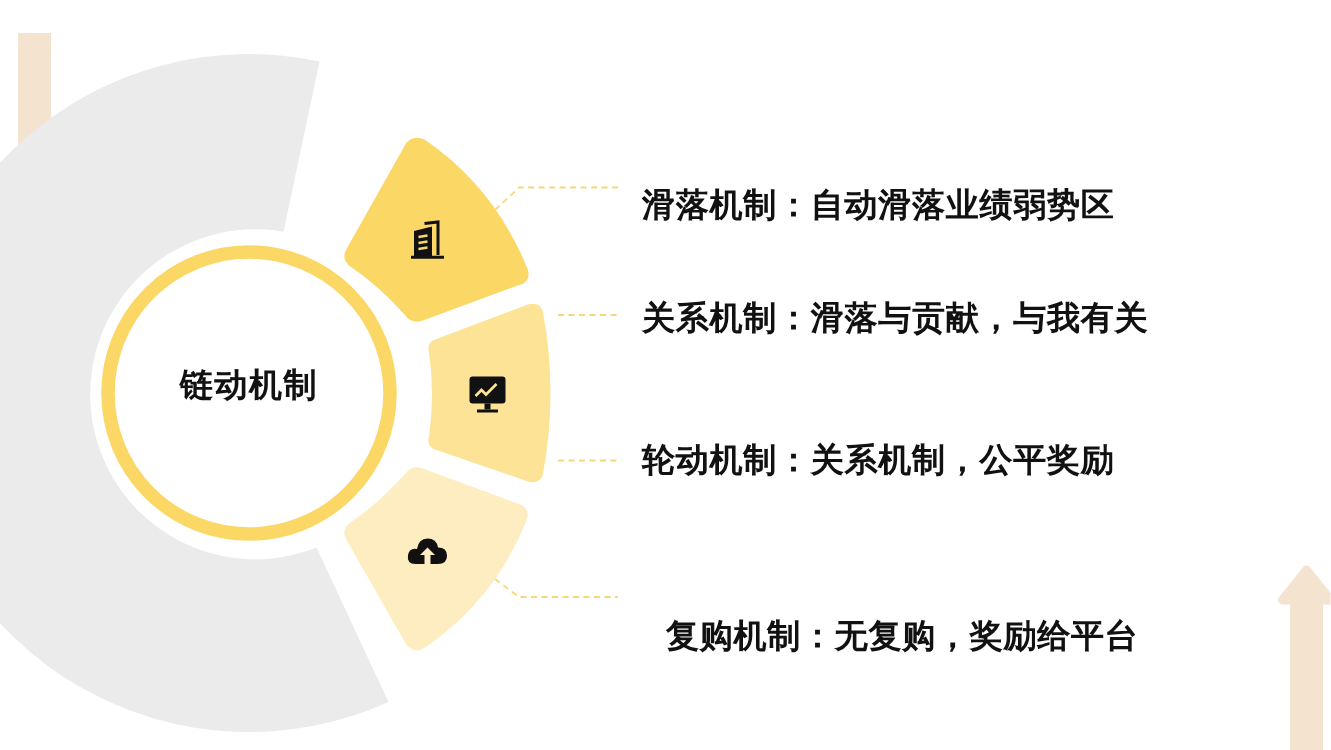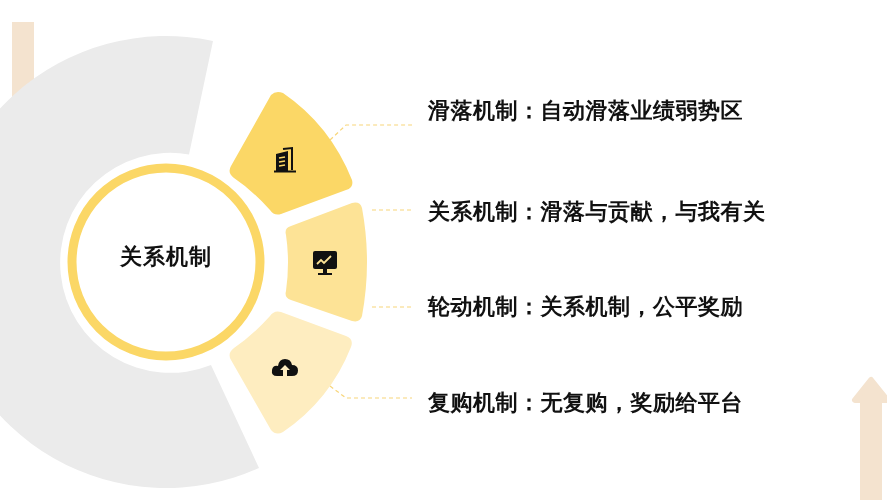--- a/index.html
+++ b/index.html
@@ -69,18 +69,18 @@
   <rect x="3" y="3" width="24" height="18" rx="2" fill="#111"></rect>
   <polyline points="7,16 11,12 14,15 21,8" fill="none" stroke="#FDE396" stroke-width="1.8"></polyline>
   <rect x="13" y="21" width="4" height="4" fill="#111"></rect>
   <rect x="8" y="25" width="14" height="2" fill="#111"></rect>
 </svg>
 <svg class="seg-icon" style="left:270px;top:352px;" viewBox="0 0 30 30">
   <path d="M7 24 Q1 24 2 18 Q3 13 8 14 Q9 7 15 7 Q21 7 22 13 Q28 13 28 18.5 Q28 24 22 24 Z" fill="#111"></path>
   <path d="M15 13 L20 18 L17 18 L17 24 L13 24 L13 18 L10 18 Z" fill="#FEEDC0"></path>
 </svg>
 
-<div class="center-title">关系机制</div>
+<div class="center-title">链动机制</div>
 
-<div class="item-text" style="top:96px;">滑落机制：自动滑落业绩弱势区</div>
+<div class="item-text" style="top:122px;">滑落机制：自动滑落业绩弱势区</div>
 <div class="item-text" style="top:197px;font-family:Liberation Mono, monospace;">关系机制：滑落与贡献，与我有关</div>
 <div class="item-text" style="top:292px;">轮动机制：关系机制，公平奖励</div>
-<div class="item-text" style="top:388px;">复购机制：无复购，奖励给平台</div>
+<div class="item-text" style="top:409px;margin-left:16px;">复购机制：无复购，奖励给平台</div>
 
 </body></html>

